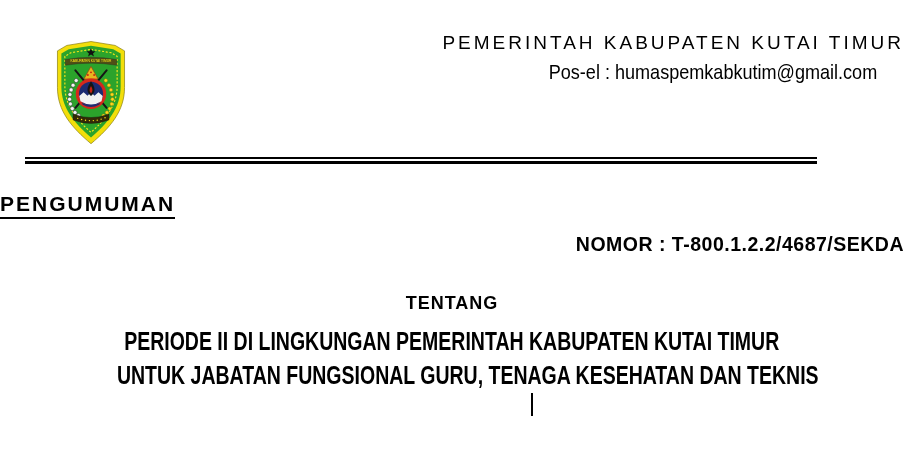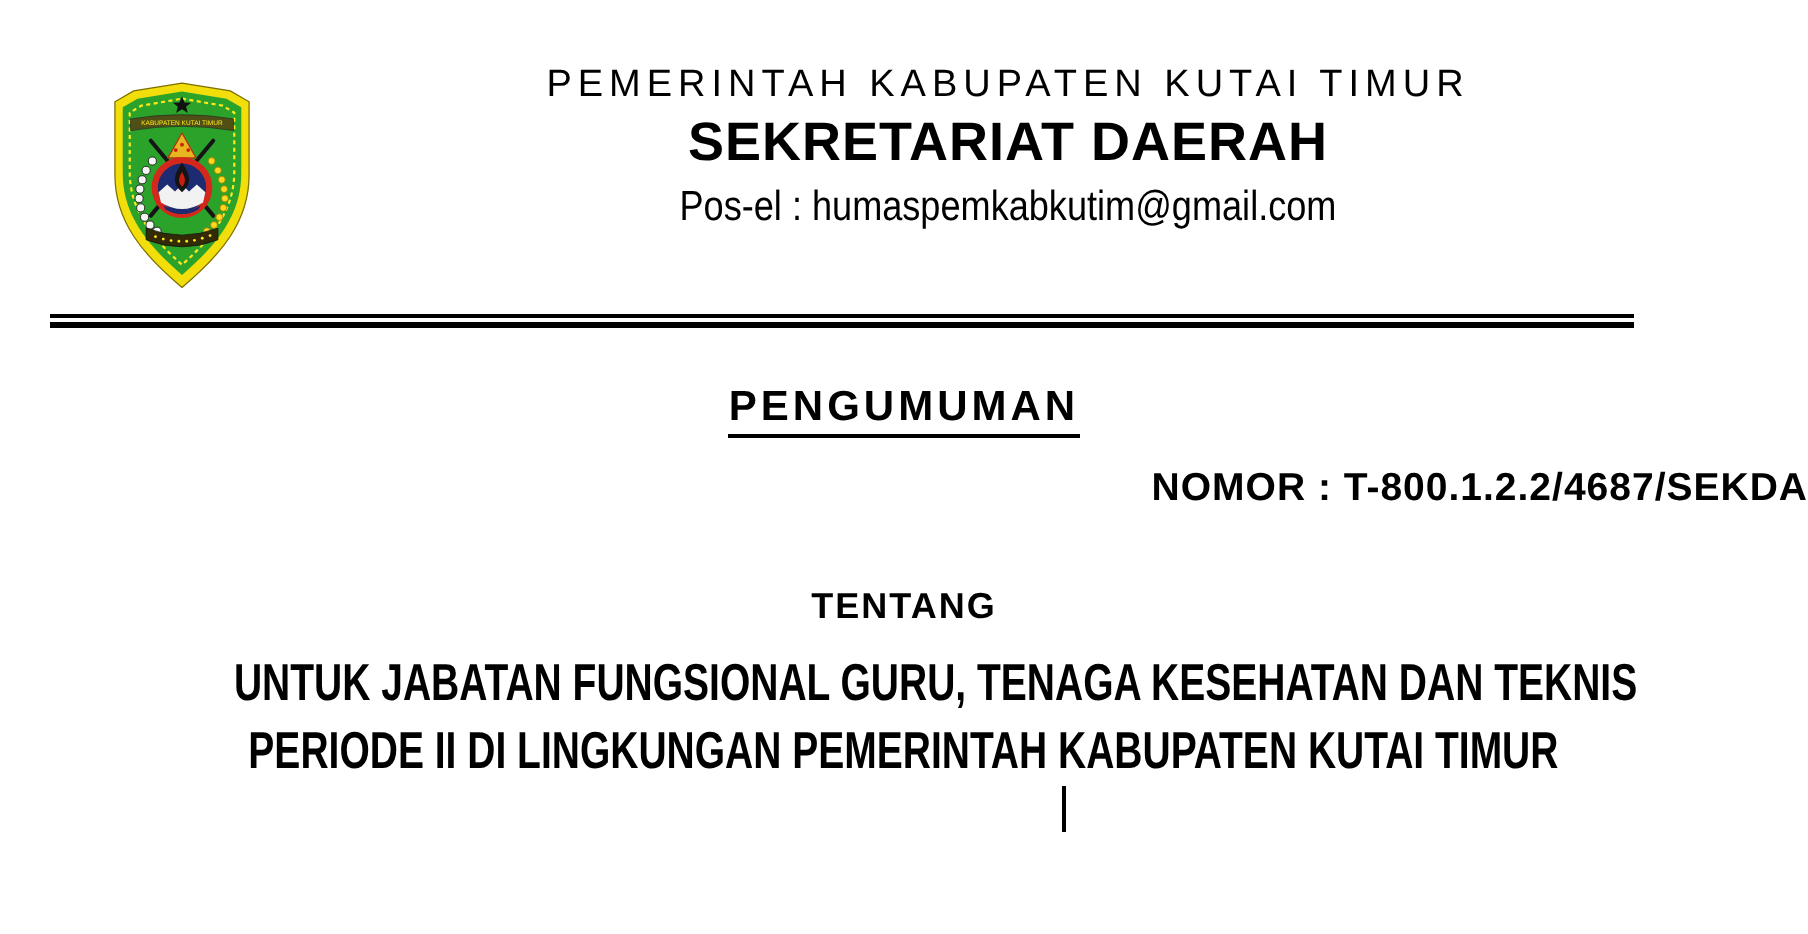--- a/index.html
+++ b/index.html
@@ -3,31 +3,31 @@
 <meta charset="utf-8">
 <style>
   html,body { margin:0; padding:0; background:#ffffff; }
   .page {
     position:relative; width:904px; height:467px; background:#ffffff;
     font-family:"Liberation Sans", sans-serif; color:#000; overflow:hidden;
   }
   
   .logo { position:absolute; left:52px; top:40px; width:78px; height:106px; }
   .logo svg { display:block; width:100%; height:100%; }
-  .lh-text { position:absolute; left:0; right:0; top:32px; padding-left:60px; text-align:center;margin-left:44px; }
+  .lh-text { position:absolute; left:0; right:0; top:32px; padding-left:60px; text-align:right;margin-left:44px; }
   .org1 { font-size:19px; line-height:22px; letter-spacing:3px; white-space:nowrap; }
   .org2 { font-size:27px; line-height:29px; font-weight:bold; margin-top:3px; letter-spacing:0.5px; white-space:nowrap; }
   .addr { margin-top:7px; }
   .addr-line { display:block; height:22px; line-height:22px; white-space:nowrap; }
   .cond { display:inline-block; font-size:21px; line-height:22px; transform:scaleX(0.86); transform-origin:center; }
   .rule { position:absolute; left:25px; top:157px; width:792px; }
   .rule-thin  { height:2px; background:#000; }
   .rule-thick { height:3px; background:#000; margin-top:2px; }
   
-  .pengumuman { position:absolute; top:192px; left:0; right:0; text-align:center;
+  .pengumuman { position:absolute; top:192px; left:0; right:0; 
                 font-size:21px; font-weight:bold; letter-spacing:2px; }
   .pengumuman .u { border-bottom:2.5px solid #000; padding-bottom:2px; }
   .nomor   { position:absolute; top:233px; left:0; right:0; text-align:right;
              font-size:19.5px; font-weight:bold; letter-spacing:0.5px; }
   .tentang { position:absolute; top:281px; left:0; right:0; text-align:center;
              font-size:18px; font-weight:bold; letter-spacing:1px;margin-top:12px; }
   .subject { position:absolute; top:325px; left:0; right:0; text-align:center; }
   .subject-line { height:33.5px; line-height:33.5px; white-space:nowrap; }
   .cond-b { display:inline-block; font-size:26px; line-height:33.5px; font-weight:bold;
             transform:scaleX(0.75); transform-origin:center; white-space:nowrap; }
@@ -103,42 +103,41 @@
           <circle cx="53" cy="102.4" r="0.9"></circle>
             <circle cx="58" cy="101.8" r="0.9"></circle>
           <circle cx="63" cy="100.5" r="0.9"></circle>
             <circle cx="68" cy="98.8" r="0.9"></circle>
         </g>
       </svg>
     </div>
 
     <div class="lh-text">
       <div class="org1">PEMERINTAH KABUPATEN KUTAI TIMUR</div>
-      <div class="org2">SEKRETARIAT DAERAH</div>
       <div class="addr">
         <span class="addr-line"><span class="cond">Pos-el : humaspemkabkutim@gmail.com</span></span>
       </div>
     </div>
   </header>
 
   <div class="rule">
     <div class="rule-thin"></div>
     <div class="rule-thick"></div>
   </div>
 
   <main>
     <div class="pengumuman">
       <span class="u">PENGUMUMAN</span>
     </div>
     <div class="nomor">NOMOR : T-800.1.2.2/4687/SEKDA</div>
     <div class="tentang">TENTANG</div>
     <div class="subject">
       <div class="subject-line">
-        <span class="cond-b">UNTUK JABATAN FUNGSIONAL GURU, TENAGA KESEHATAN DAN TEKNIS</span>
+        <span class="cond-b">PERIODE II DI LINGKUNGAN PEMERINTAH KABUPATEN KUTAI TIMUR</span>
       </div>
       <div class="subject-line">
-        <span class="cond-b">PERIODE II DI LINGKUNGAN PEMERINTAH KABUPATEN KUTAI TIMUR</span>
+        <span class="cond-b">UNTUK JABATAN FUNGSIONAL GURU, TENAGA KESEHATAN DAN TEKNIS</span>
       </div>
     </div>
     <div class="caret"></div>
   </main>
 
 </div>
 
 </body></html>

